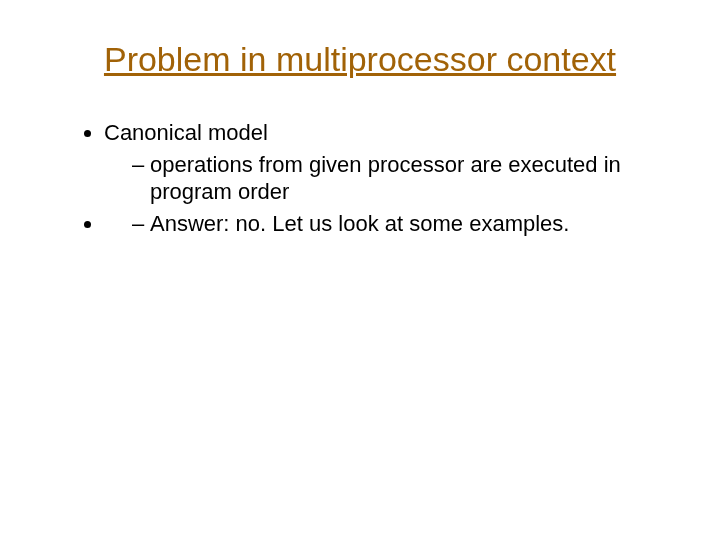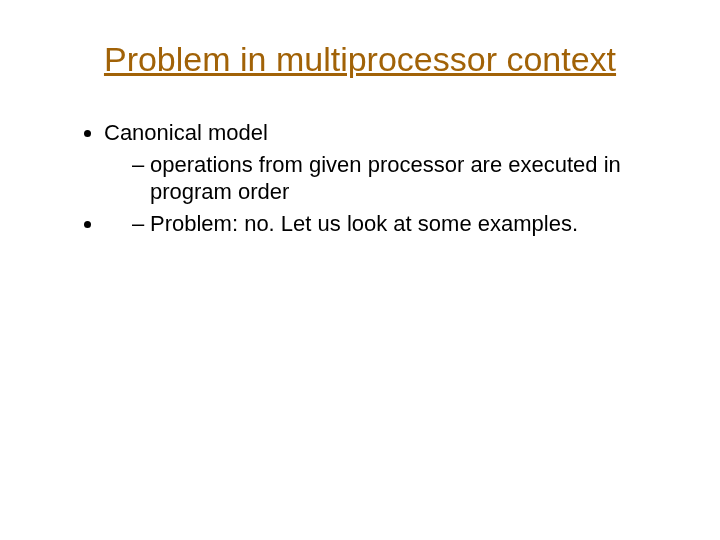--- a/index.html
+++ b/index.html
@@ -63,18 +63,18 @@
       <span>Canonical model</span>
       <ul class="level2">
         <li>
           <span>operations from given processor are executed in program order</span>
         </li>
       </ul>
     </li>
     <li>
       <ul class="level2">
         <li>
-          <span>Problem: no. Let us look at some examples.</span>
+          <span>Answer: no. Let us look at some examples.</span>
         </li>
       </ul>
     </li>
   </ul>
 </div>
 
 </body></html>

